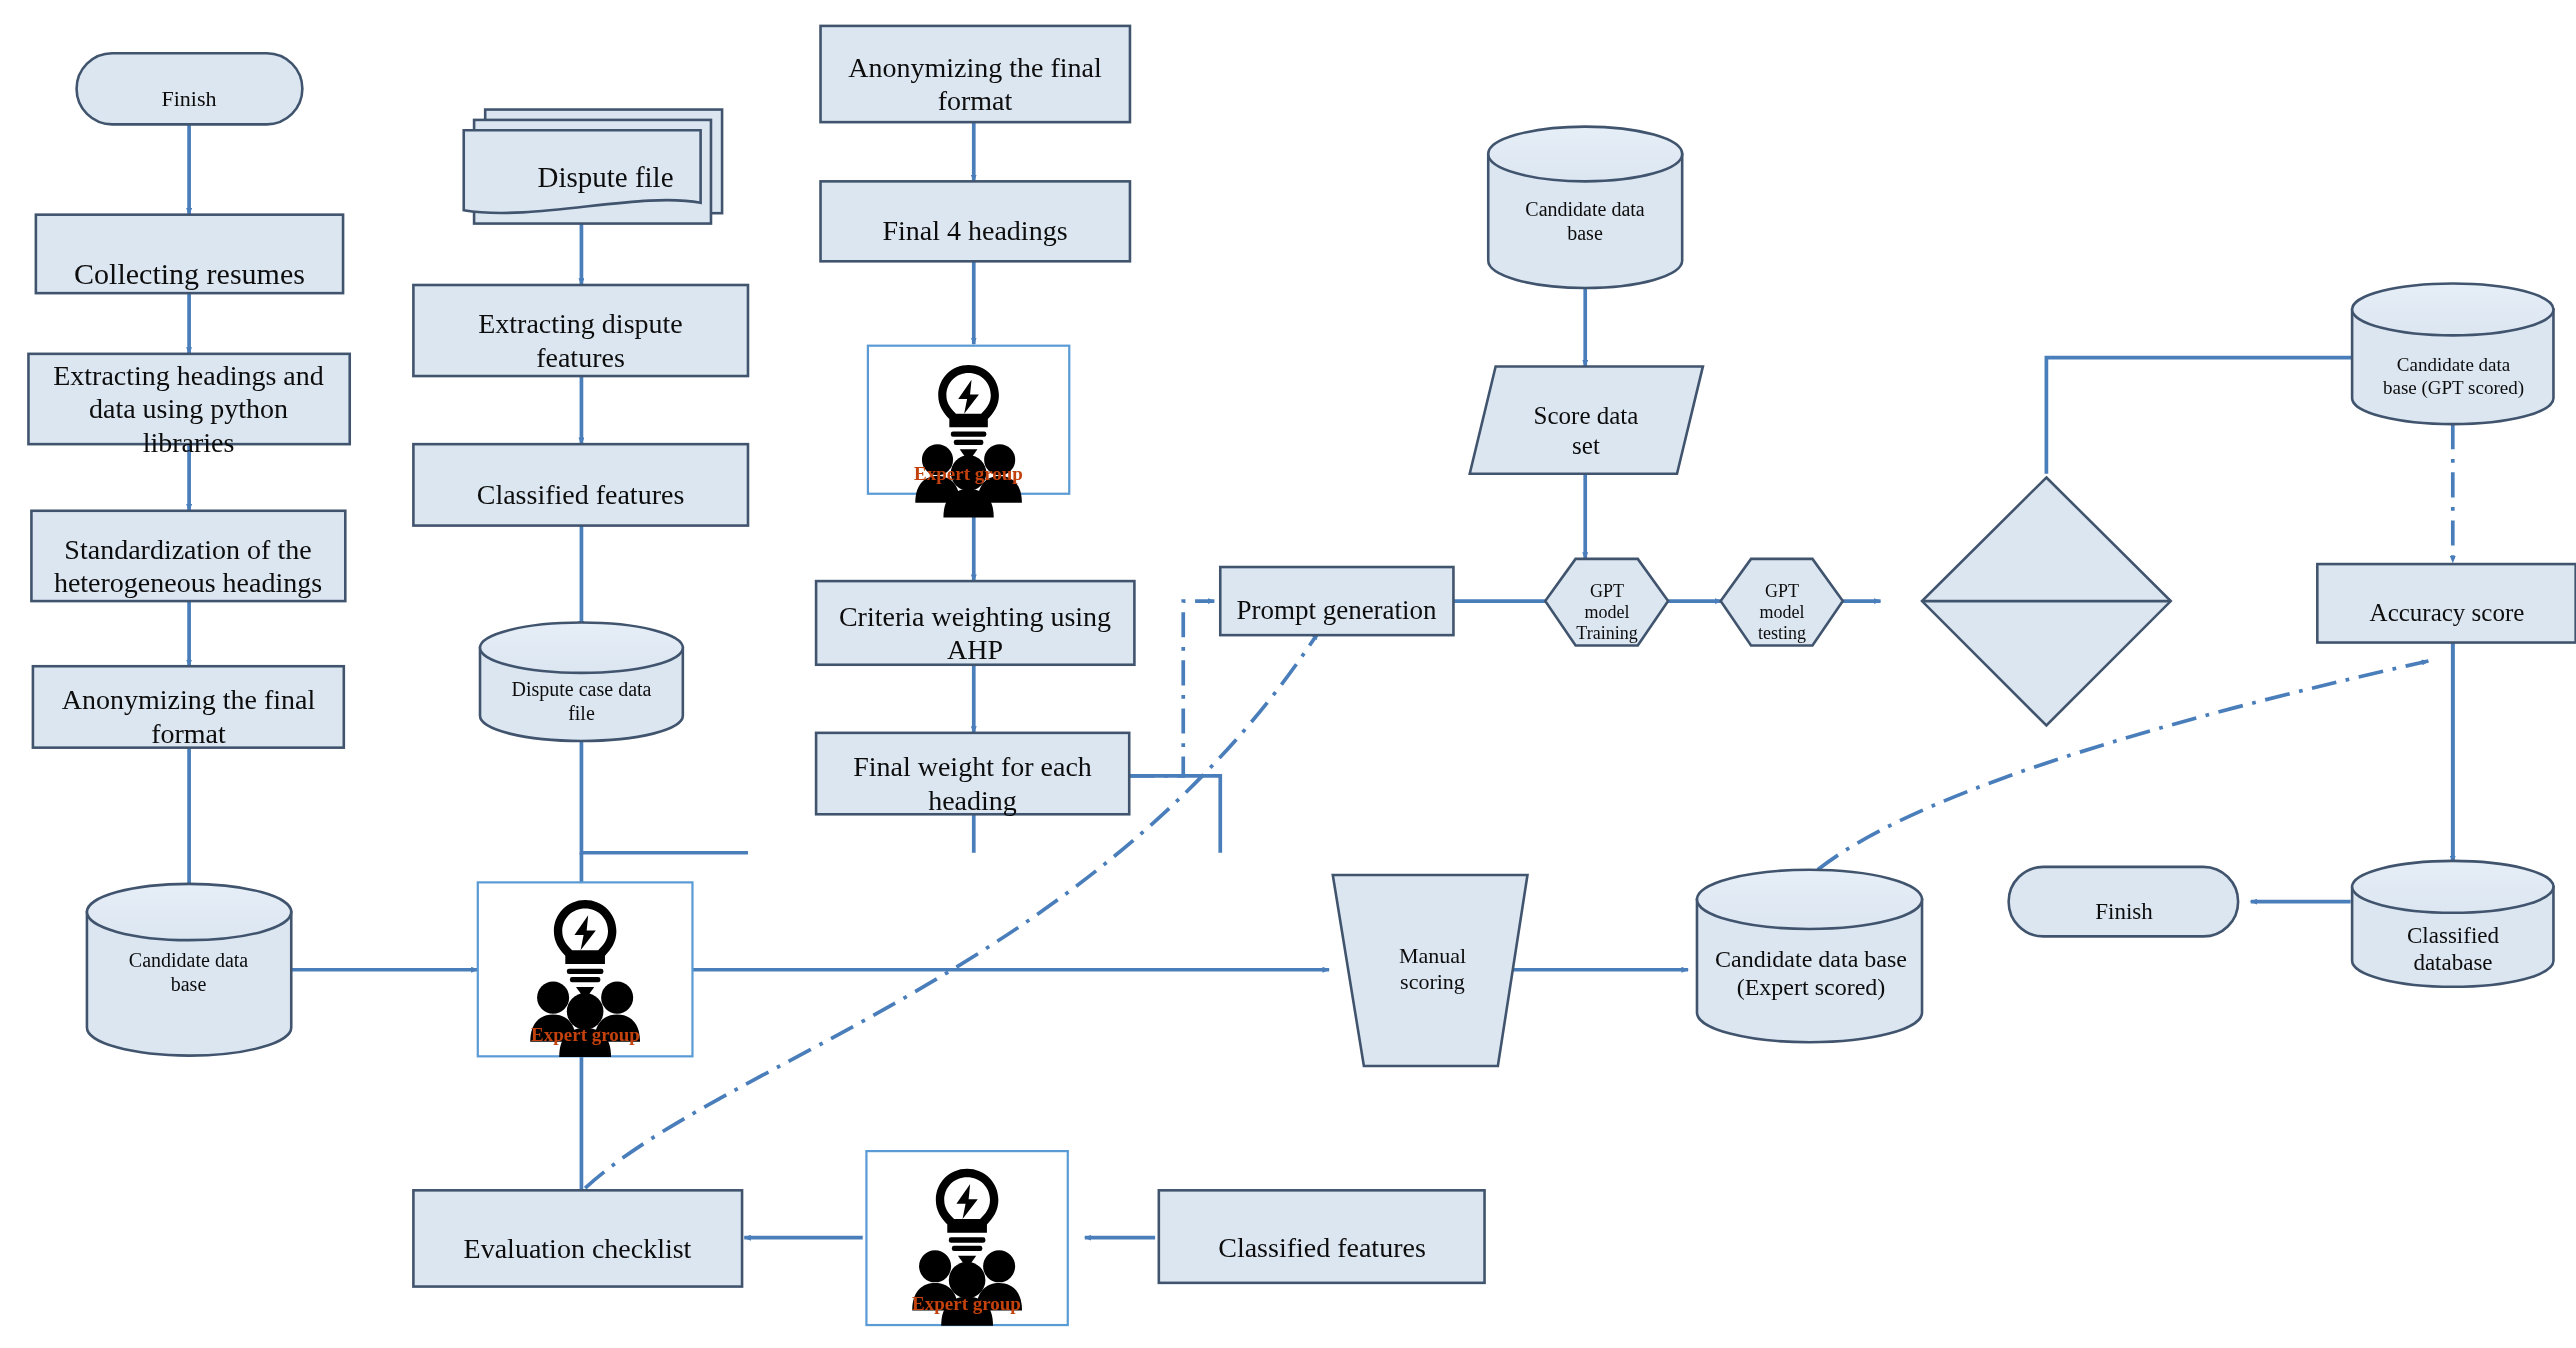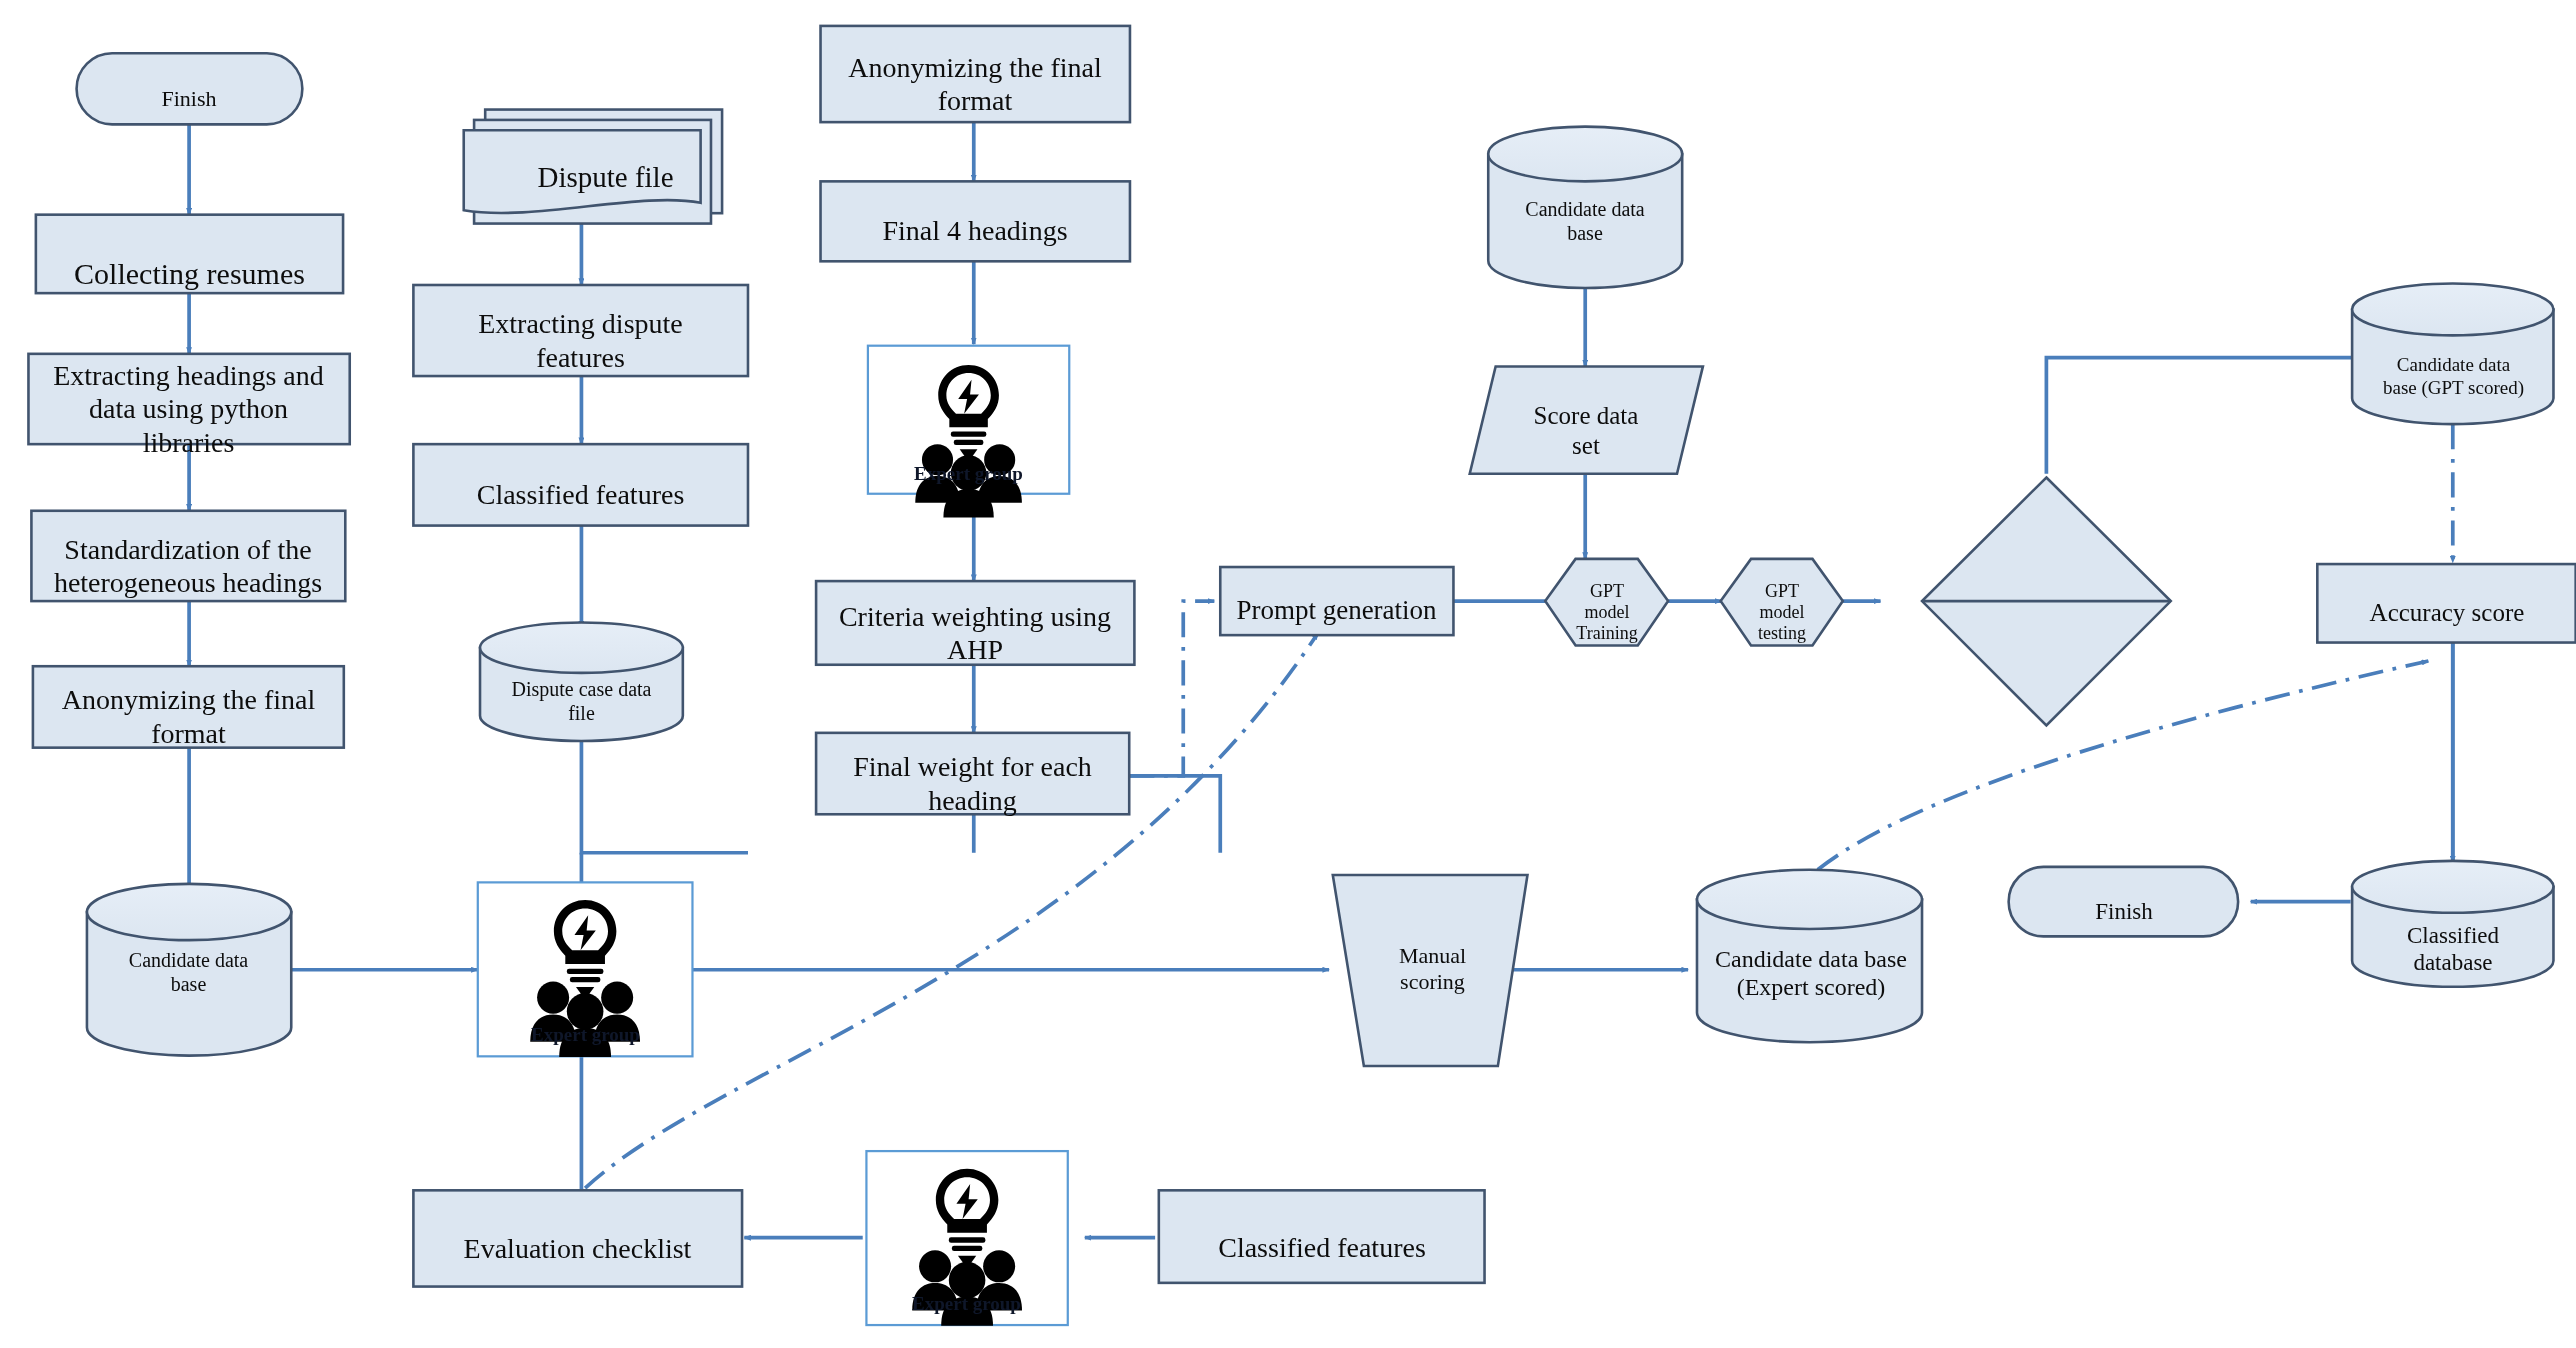--- a/index.html
+++ b/index.html
@@ -6,21 +6,21 @@
   body{font-family:"Liberation Serif", serif;}
   #stage{position:relative;width:2576px;height:1348px;background:#fff;overflow:hidden;}
   #stage svg{position:absolute;left:0;top:0;width:2576px;height:1348px;}
   .node-label{
     position:absolute;display:flex;align-items:center;justify-content:center;
     text-align:center;color:#0d0d0d;font-family:"Liberation Serif", serif;
     line-height:1.18;pointer-events:none;white-space:pre-line;margin-top:10px;
   }
   .expert-caption{
     position:absolute;text-align:center;font-weight:bold;
-    font-family:"Liberation Serif", serif;color:#0f172a;
+    font-family:"Liberation Serif", serif;color:#c2410c;
   }
 </style>
 </head>
 <body>
 
 <div id="stage">
 
   <svg viewBox="0 0 3479 1821" xmlns="http://www.w3.org/2000/svg">
     <defs>
       <marker id="arrow" markerWidth="10" markerHeight="8" refX="9" refY="4" orient="auto" markerUnits="userSpaceOnUse">

